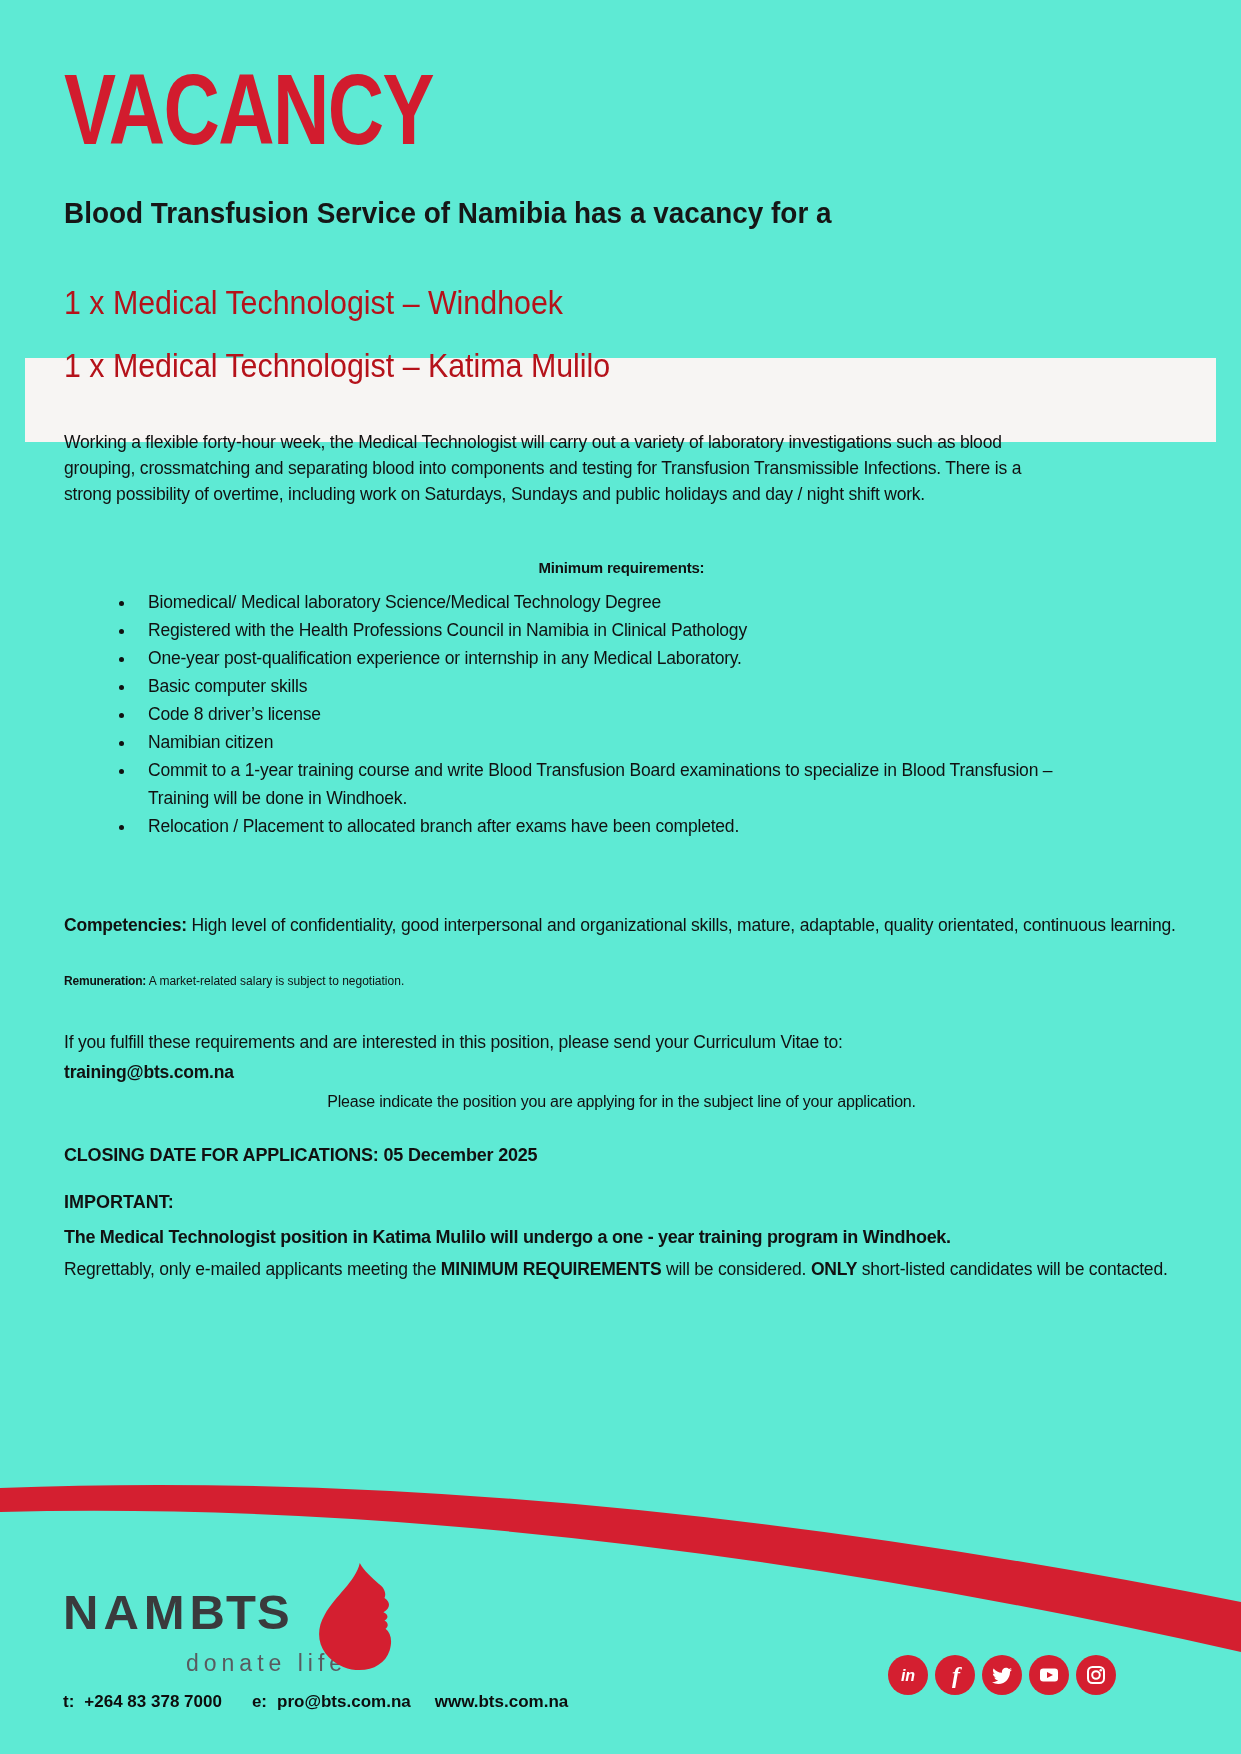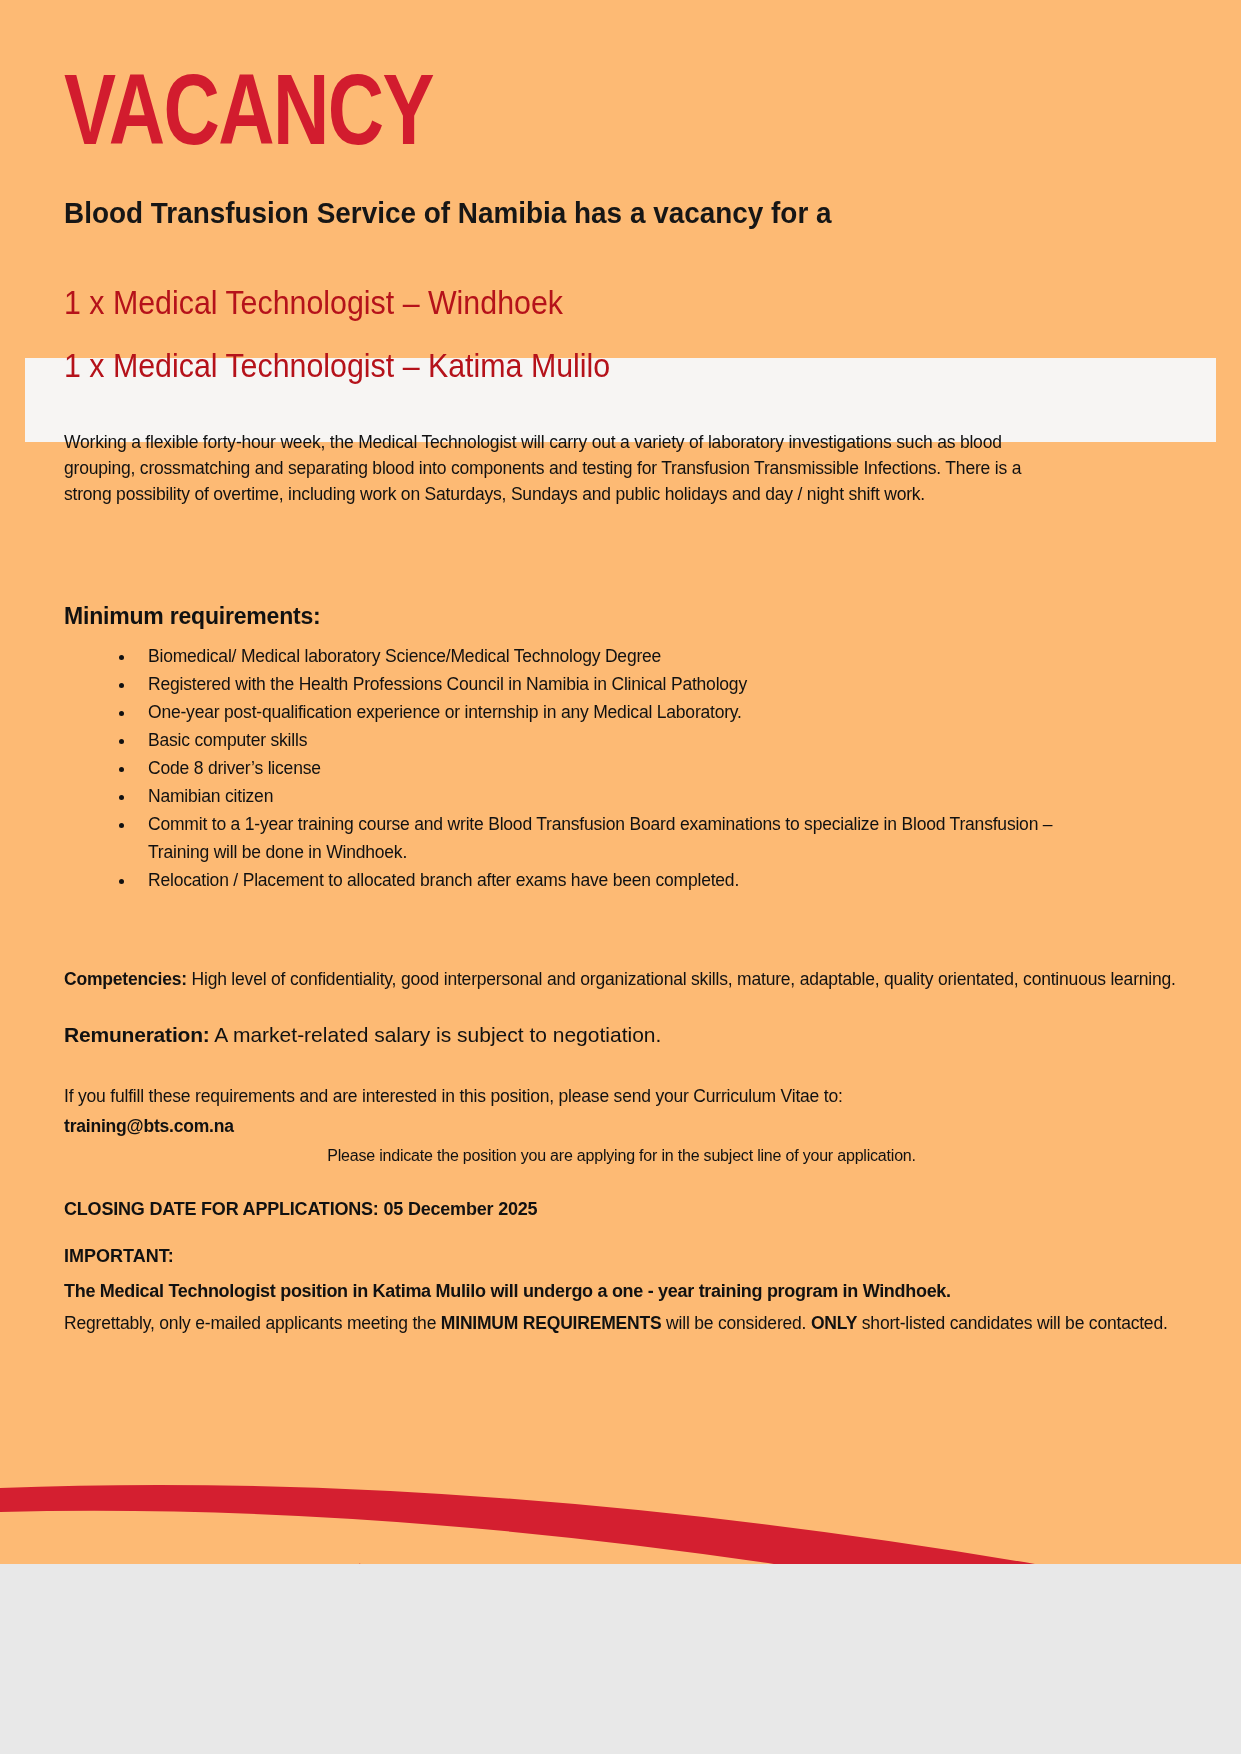--- a/index.html
+++ b/index.html
@@ -4,39 +4,39 @@
 <style>
   :root{
     --title-red:#d21c2e;
     --head-red:#b5121a;
     --brand-red:#d41f30;
     --logo-dark:#3a3a3c;
     --tag-gray:#595b5f;
   }
   *{box-sizing:border-box;}
   body{margin:0;background:#e8e8e8;}
-  .page{position:relative;width:1241px;height:1564px;background:#fdba74;
+  .page{position:relative;width:1241px;height:1754px;background:#5eead4;
         font-family:"Liberation Sans", sans-serif;color:#111;overflow:hidden;margin:0 auto;}
   .band{position:absolute;left:25px;top:358px;width:1191px;height:84px;background:#f7f5f3;}
   .content{position:absolute;left:64px;top:0;width:1115px;}
   .vacancy-title{margin:64px 0 0 0;font-size:100px;line-height:0.9;font-weight:bold;
         color:var(--title-red);letter-spacing:-2px;transform:scaleX(0.78);transform-origin:0 0;white-space:nowrap;}
   .subtitle{margin-top:42px;font-size:30px;line-height:1.15;font-weight:bold;color:#161616;
         transform:scaleX(0.93);transform-origin:0 0;white-space:nowrap;}
   .pos{position:relative;font-size:33px;line-height:1.15;color:var(--head-red);
         transform:scaleX(0.92);transform-origin:0 0;white-space:nowrap;}
   .pos1{margin-top:53px;}
   .pos2{margin-top:26px;}
   .intro{margin-top:44px;width:1005px;font-size:17.5px;line-height:26px;letter-spacing:-0.2px;}
-  .req-heading{margin-top:96px;font-size:23px;font-weight:bold;letter-spacing:-0.2px;}
+  .req-heading{margin-top:52px;font-size:15px;font-weight:bold;letter-spacing:-0.2px;text-align:center;}
   ul.req-list{margin:12px 0 0 0;padding:0 0 0 72px;list-style:disc;}
   ul.req-list li{font-size:17.5px;line-height:28px;letter-spacing:-0.2px;padding-left:12px;max-width:960px;}
   .comp{margin-top:68px;font-size:17.5px;line-height:35px;letter-spacing:-0.2px;width:1115px;}
   .comp b,.remun b{letter-spacing:-0.2px;}
-  .remun{margin-top:26px;font-size:21px;line-height:24px;}
+  .remun{margin-top:26px;font-size:12px;line-height:24px;}
   .apply{margin-top:34px;font-size:17.5px;line-height:30px;letter-spacing:-0.2px;}
   .apply .email-line{font-weight:bold;}
   .apply .note-line{font-size:16px;text-align:center;}
   .closing{margin-top:28px;font-size:18px;font-weight:bold;letter-spacing:-0.2px;}
   .imp-head{margin-top:26px;font-size:18px;font-weight:bold;}
   .imp-line1{margin-top:14px;font-size:18px;font-weight:bold;letter-spacing:-0.3px;}
   .imp-para{margin-top:6px;font-size:17.5px;line-height:30px;text-align:justify;width:1115px;letter-spacing:-0.2px;}
   .swoosh{position:absolute;left:0;top:1440px;width:1241px;height:314px;}
   .logo{position:absolute;left:63px;top:1588px;font-size:49px;line-height:1;color:var(--logo-dark);white-space:nowrap;}
   .logo .nam{font-weight:bold;letter-spacing:5px;}

